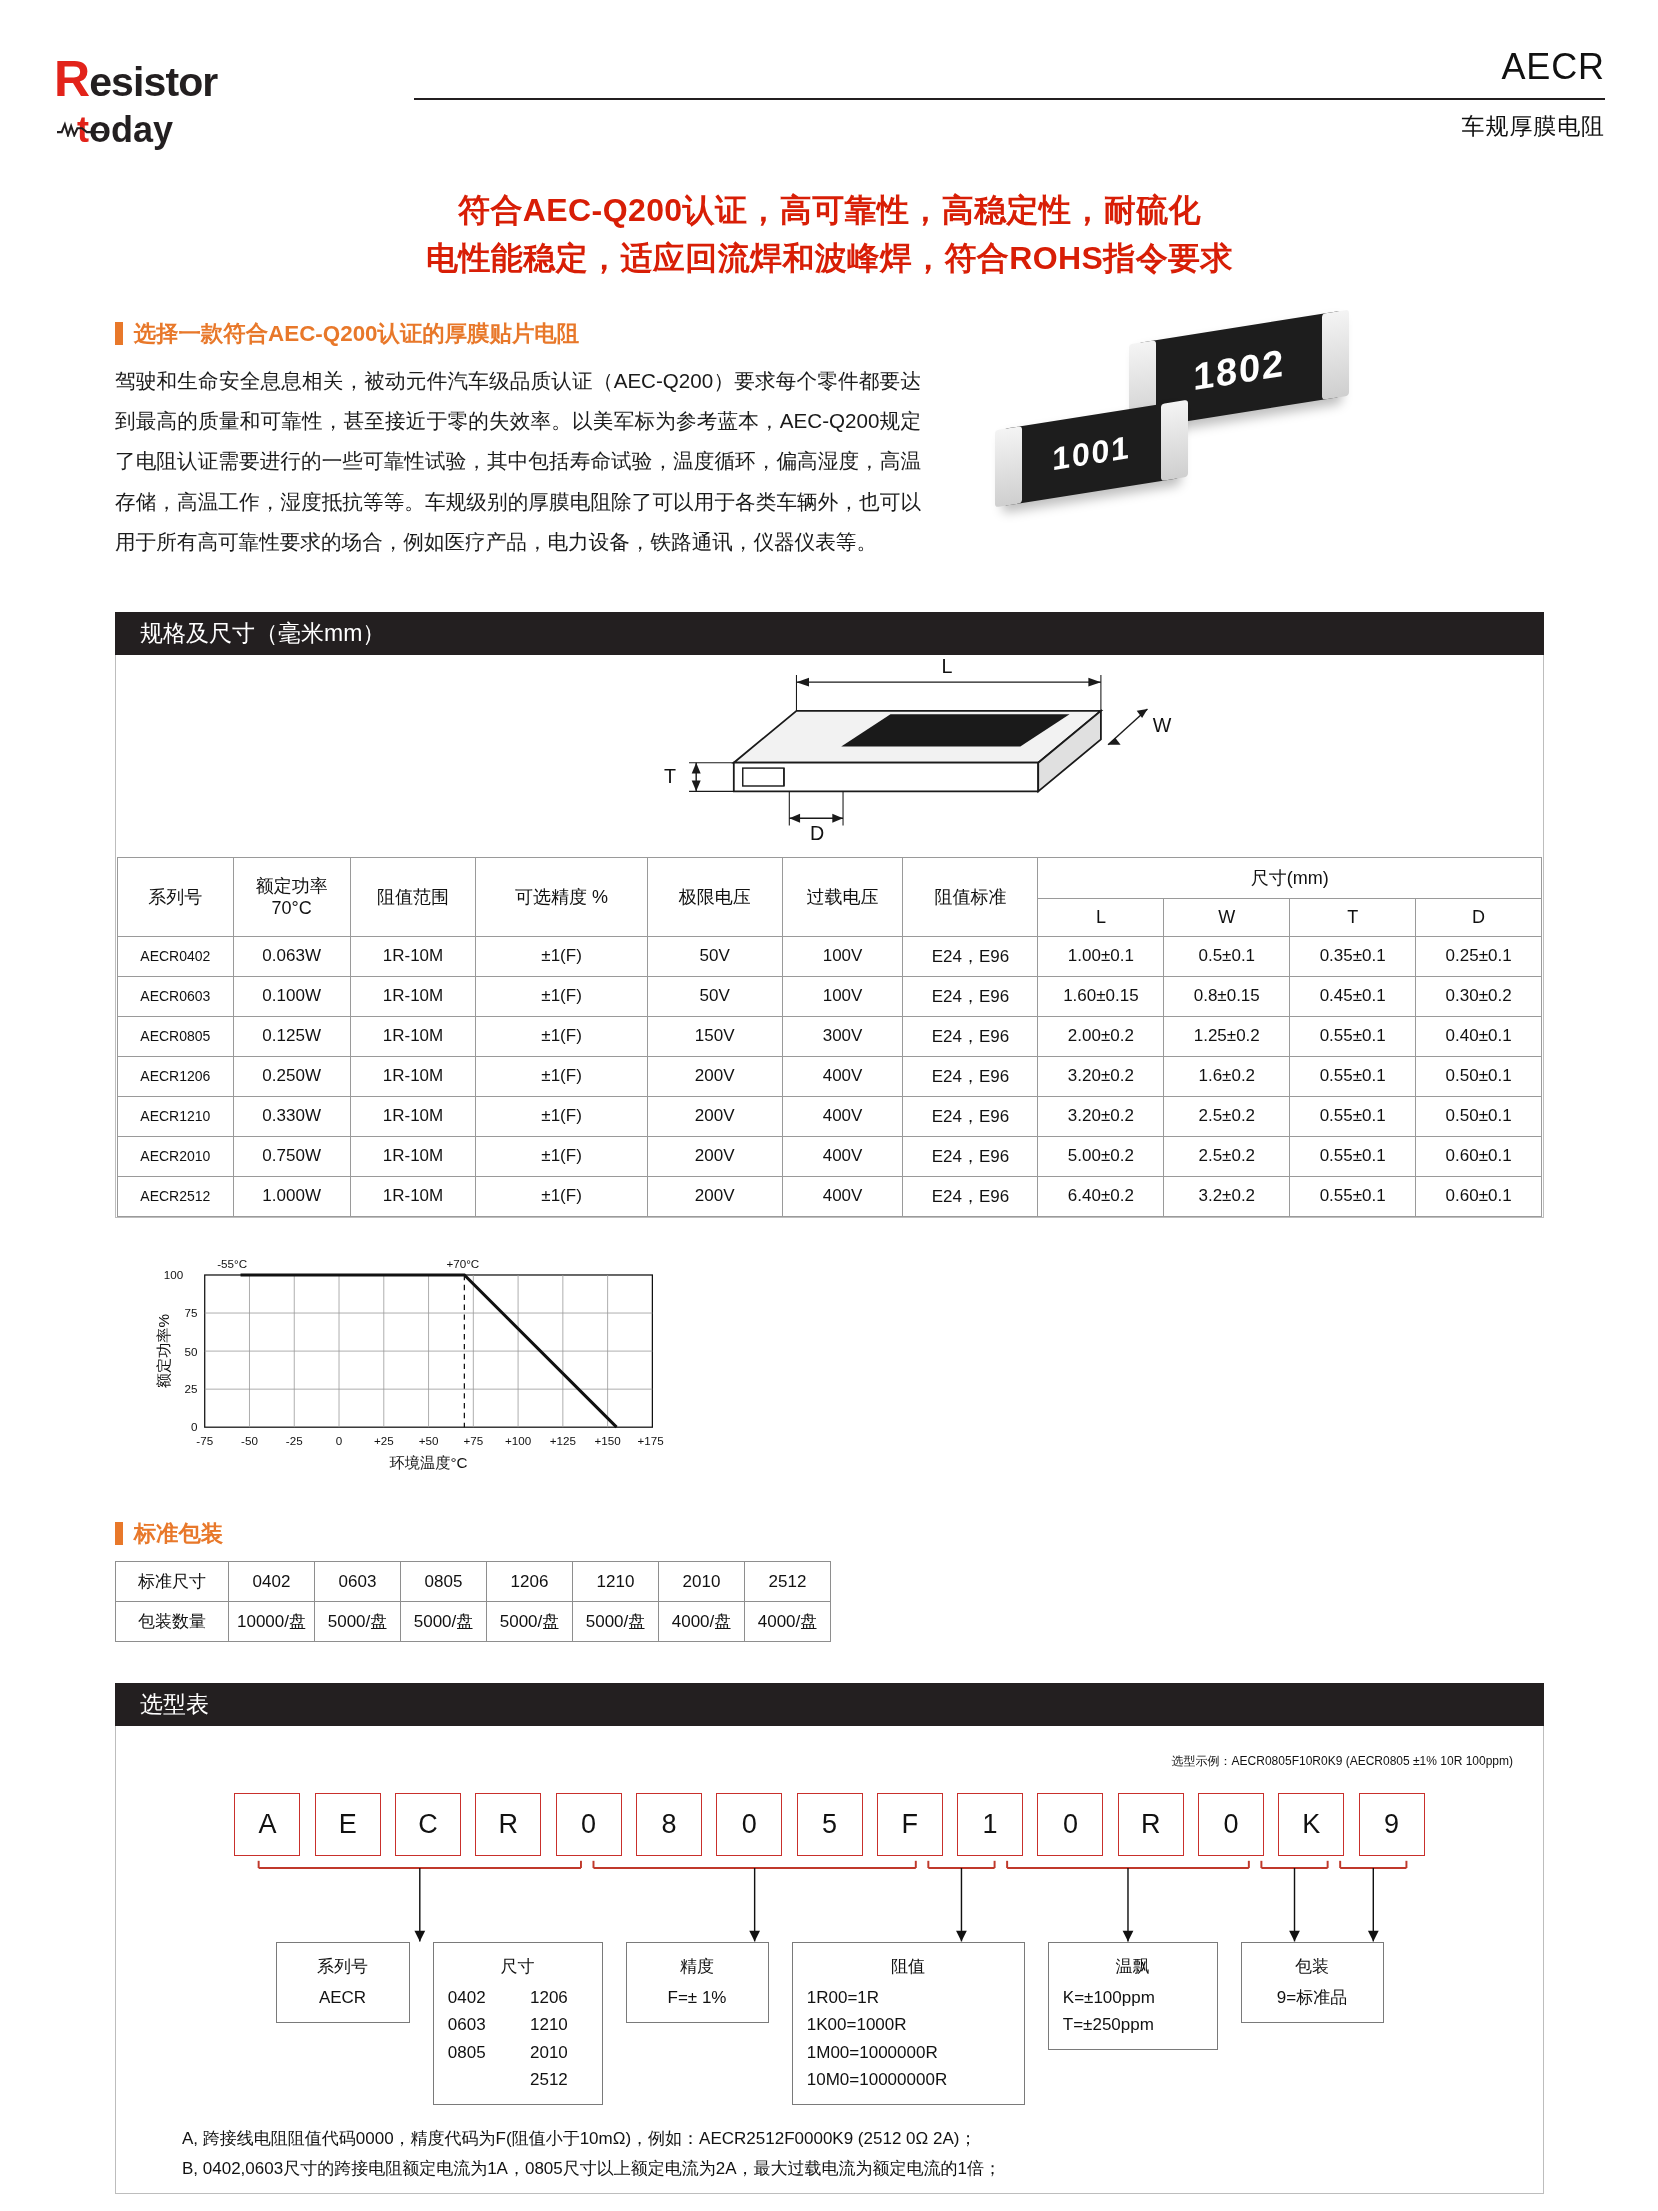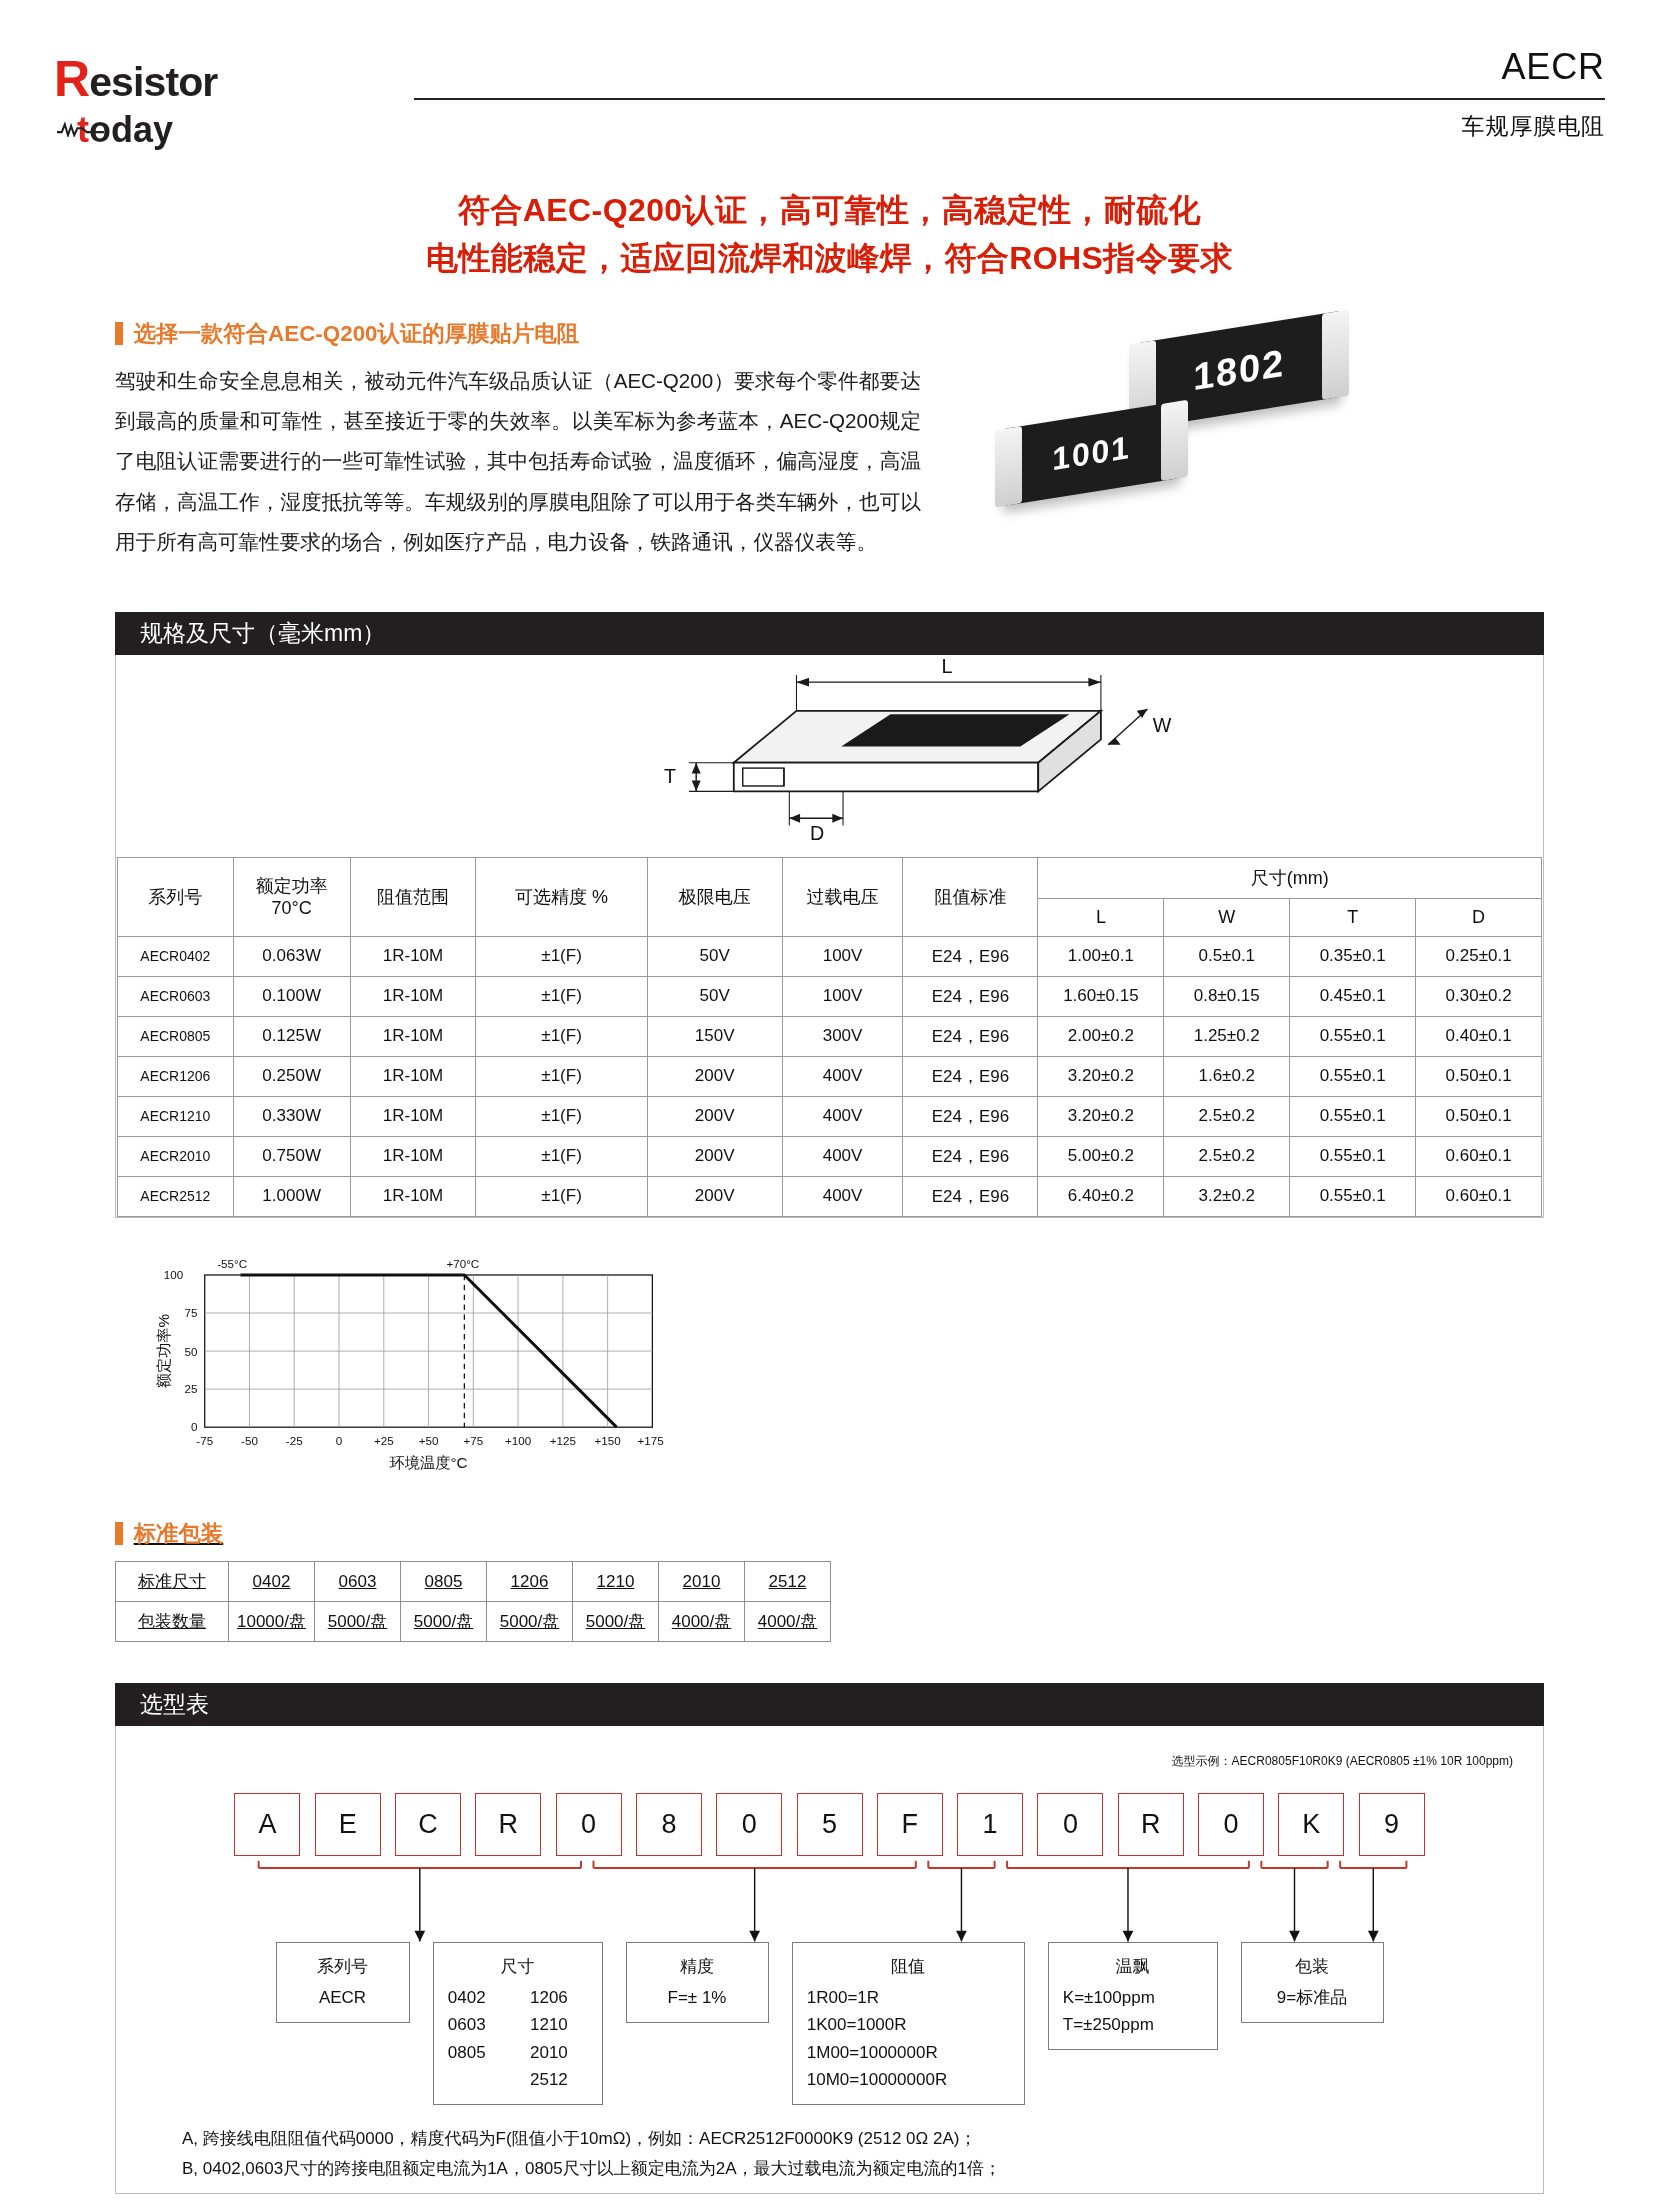--- a/index.html
+++ b/index.html
@@ -213,21 +213,21 @@
   }
   .tc-table td.lbl { min-width: 116px; }
 
   .graph-wrap {
     flex: 1;
     position: relative;
     padding-left: 36px;
   }
 
   
-  .pack-wrap { padding: 0 115px; margin-top: 34px; text-decoration: underline; }
+  .pack-wrap { padding: 0 115px; margin-top: 34px; }
   .pack-table { font-size: 17px; margin-top: 5.4px; }
   .pack-table td {
     border: 0.9px solid #8e8e8e;
     padding: 8px 5.4px;
     text-align: center;
     min-width: 86px;
   }
   .pack-table td.lbl { min-width: 113px; }
 
   

